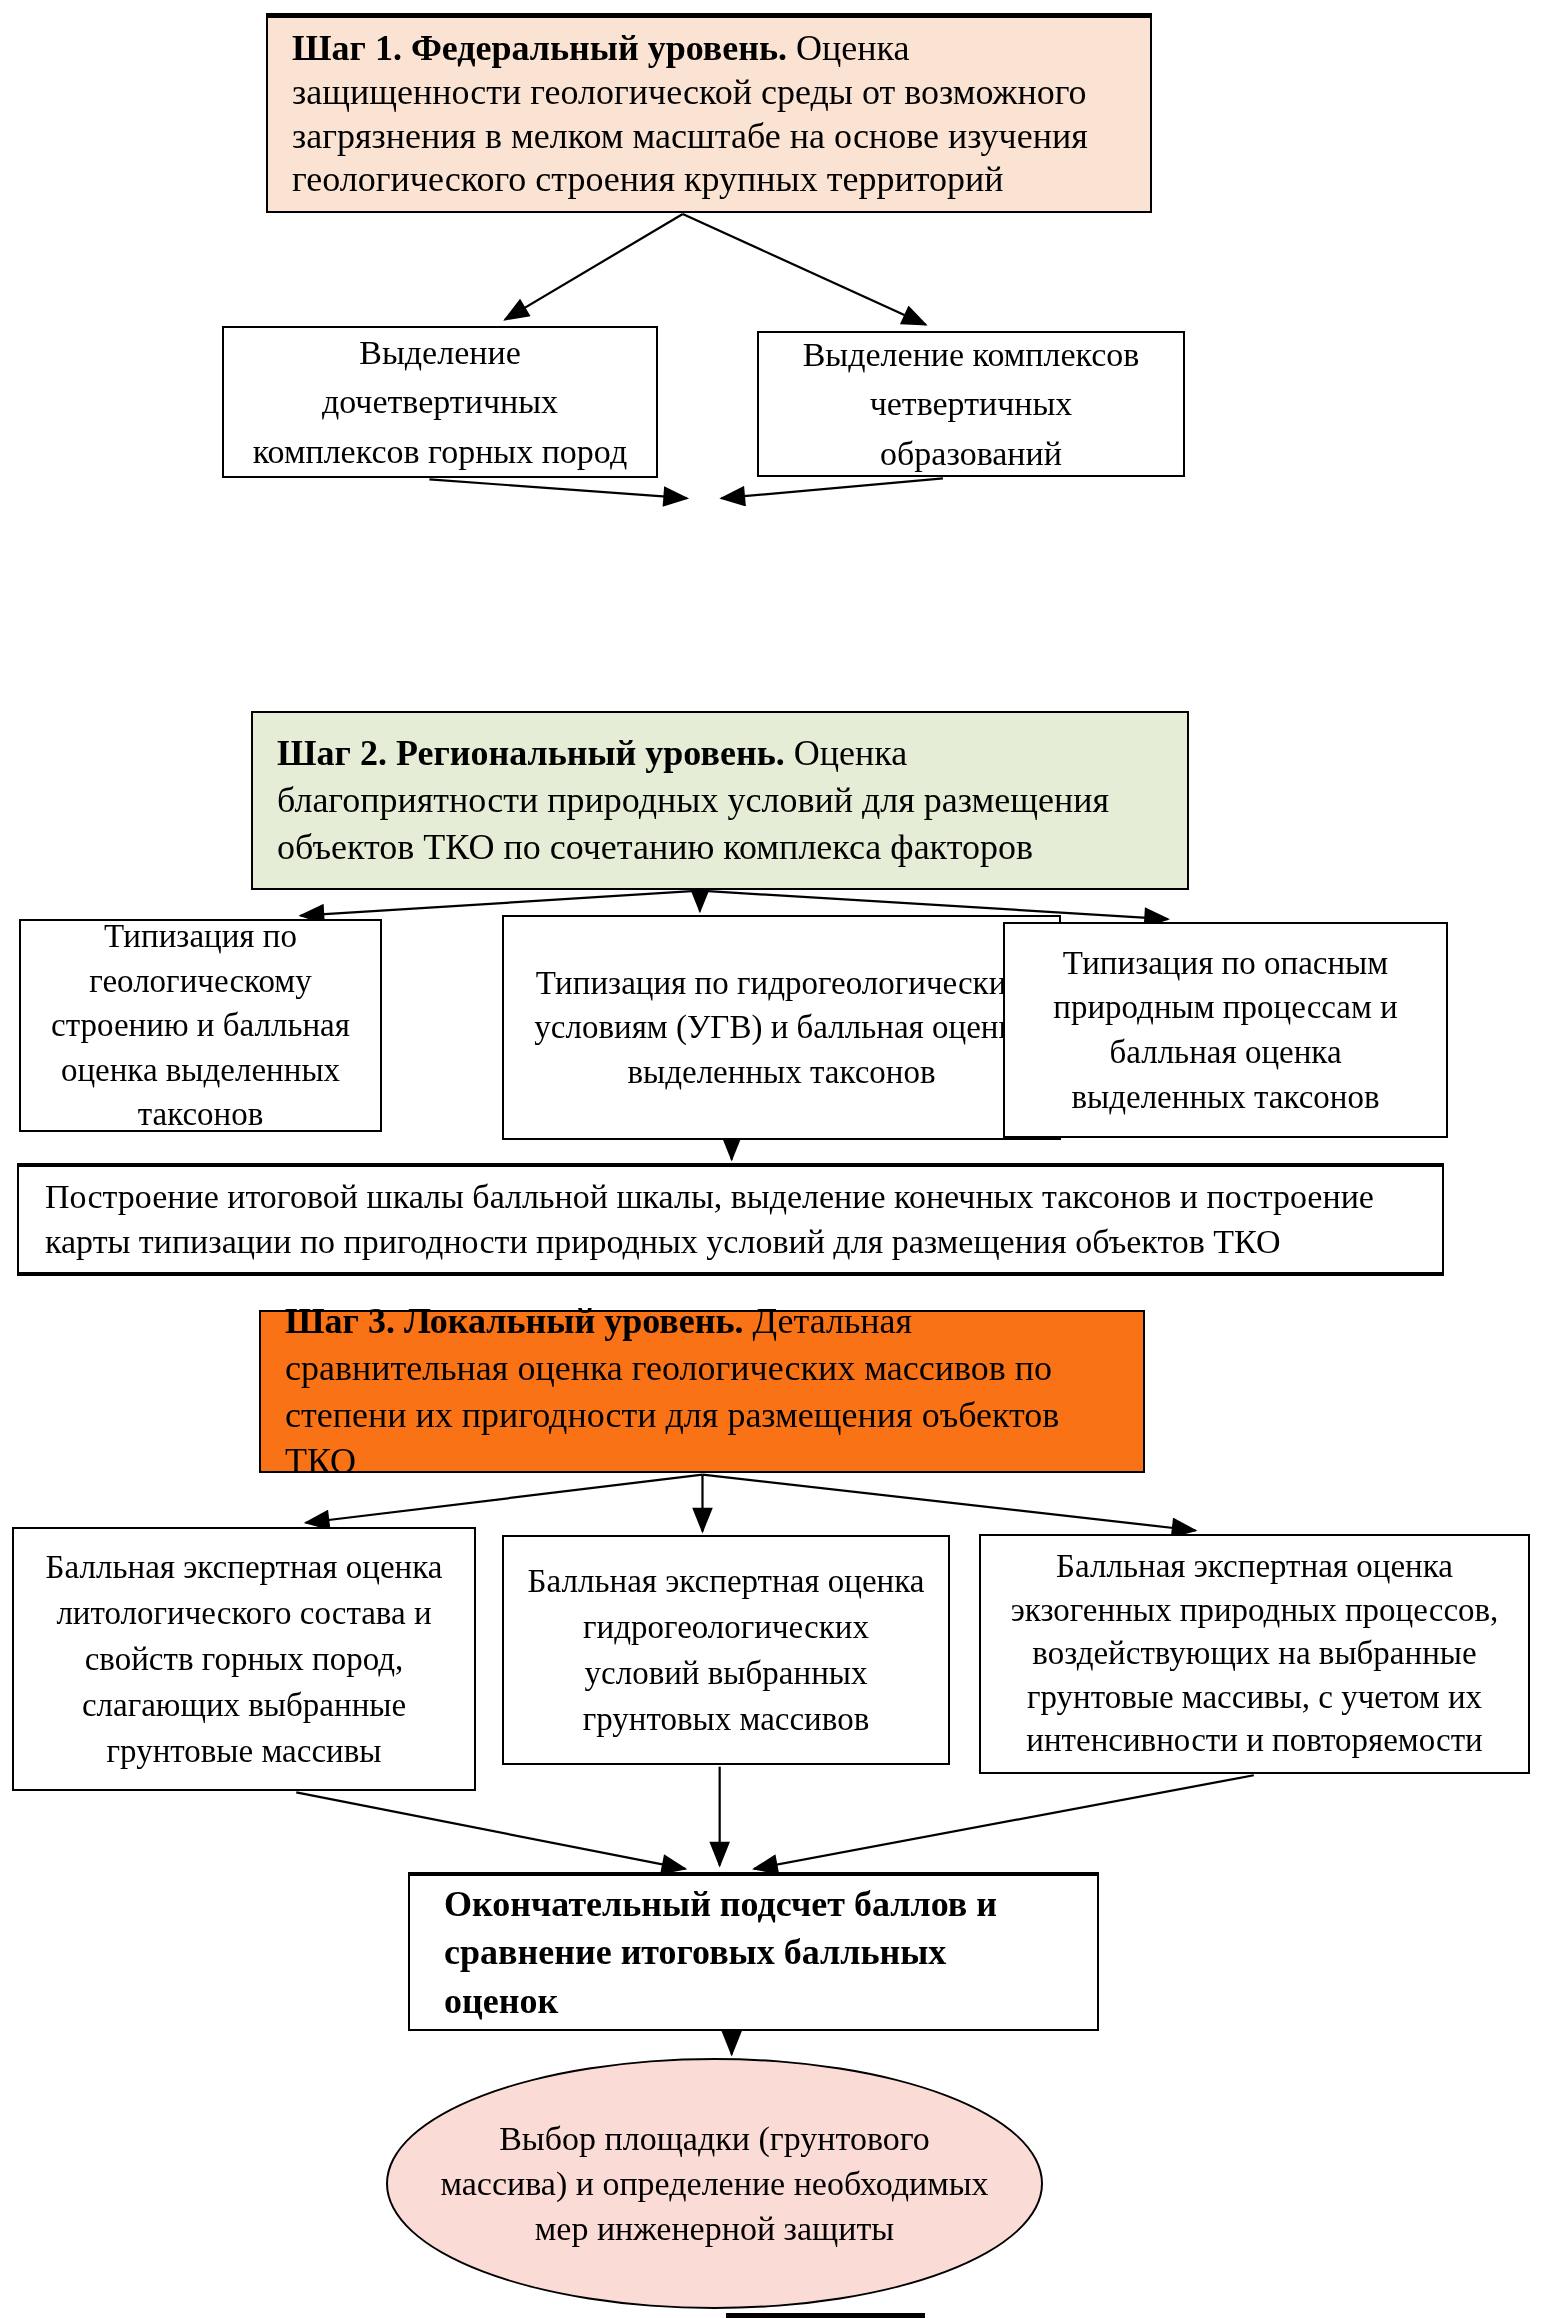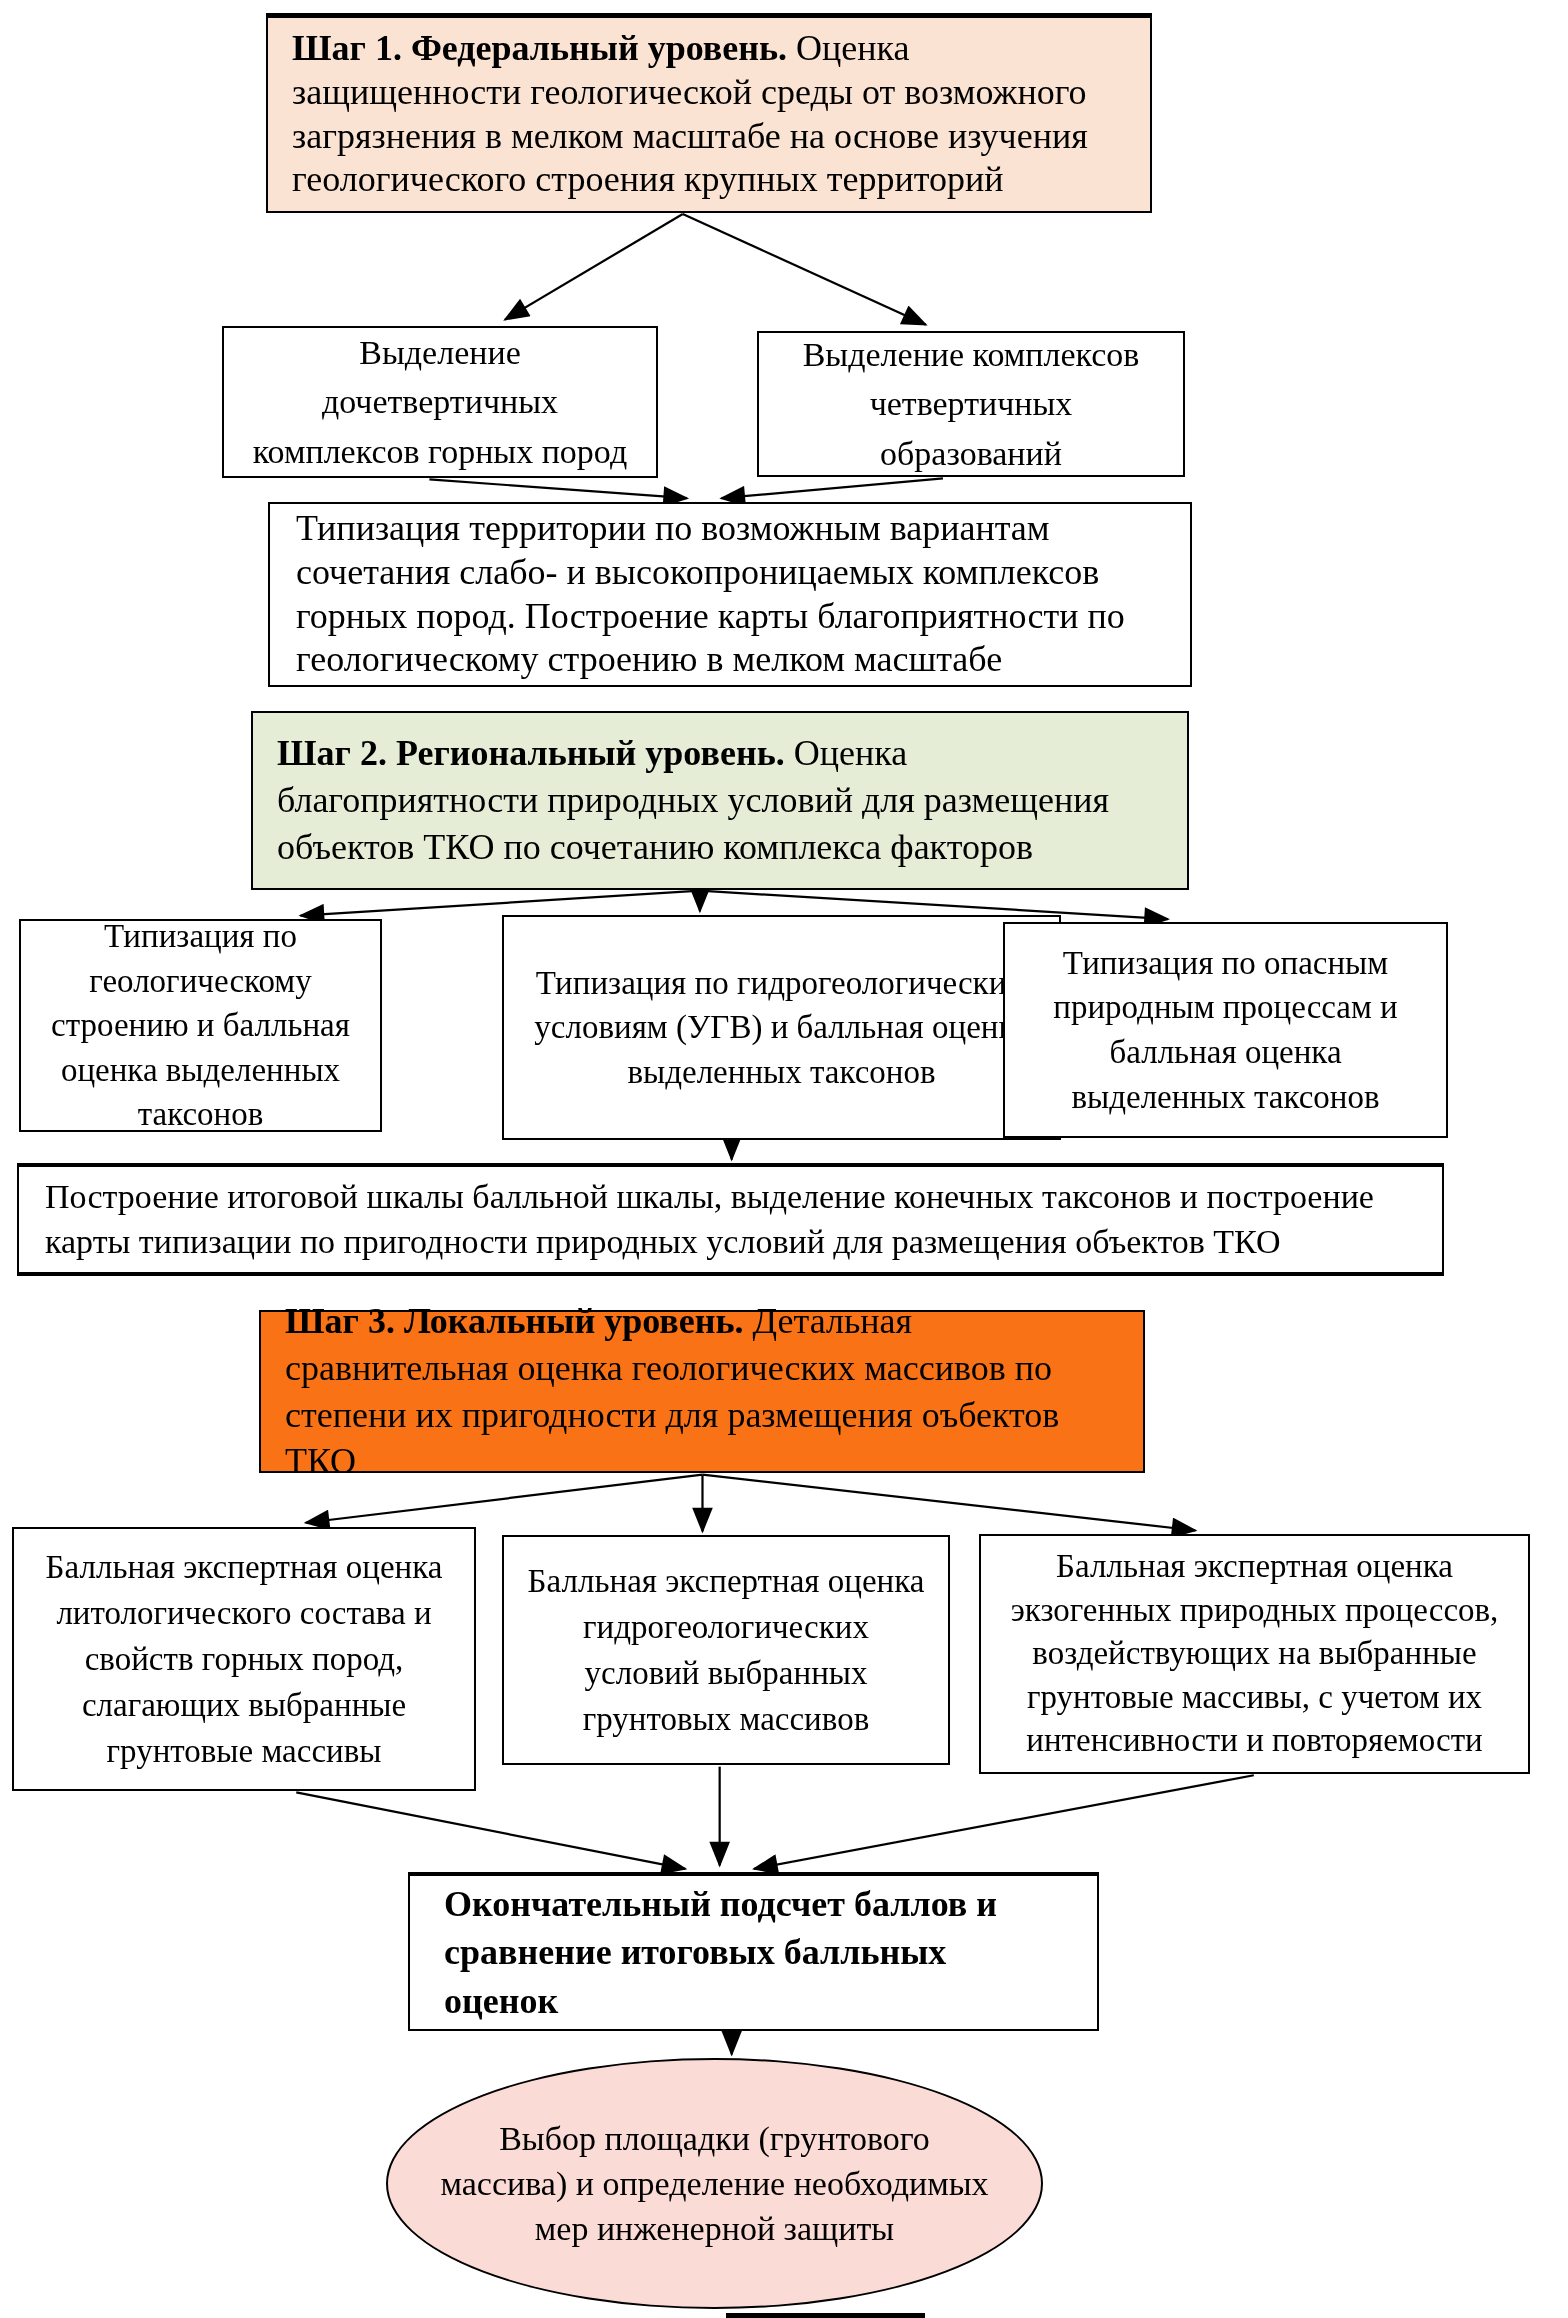--- a/index.html
+++ b/index.html
@@ -76,23 +76,20 @@
   </div>
 
   <div id="n-prequat" class="node c">
     <div>Выделение дочетвертичных комплексов горных пород</div>
   </div>
 
   <div id="n-quat" class="node c">
     <div>Выделение комплексов четвертичных образований</div>
   </div>
 
-  <div id="n-typterr" class="node l">
-    <div>Типизация территории по возможным вариантам сочетания слабо- и высокопроницаемых комплексов горных пород. Построение карты благоприятности по геологическому строению в мелком масштабе</div>
-  </div>
 
   <div id="n-step2" class="node l" style="background: rgb(229, 237, 215);">
     <div><span class="b">Шаг 2. Региональный уровень.</span> <span>Оценка благоприятности природных условий для размещения объектов ТКО по сочетанию комплекса факторов</span></div>
   </div>
 
   <div id="n-typgeo" class="node c">
     <div>Типизация по геологическому строению и балльная оценка выделенных таксонов</div>
   </div>
 
   <div id="n-typhydro" class="node c">

